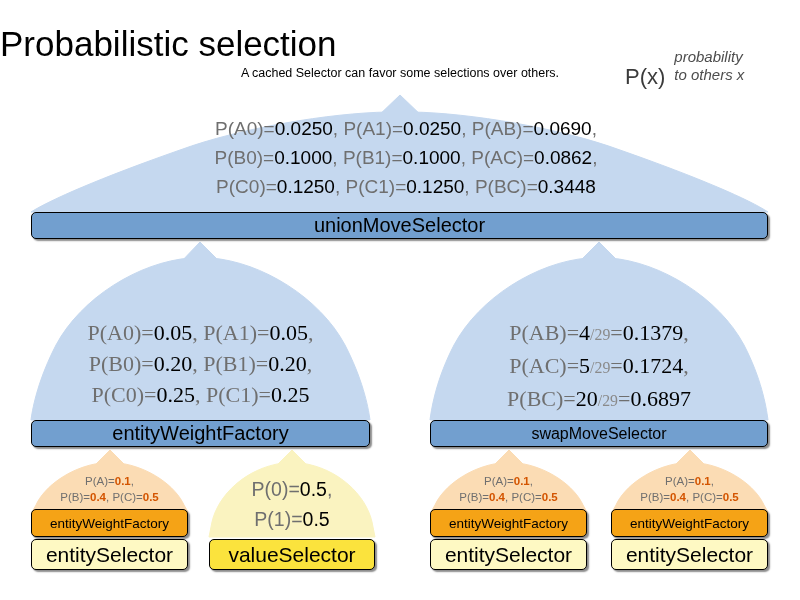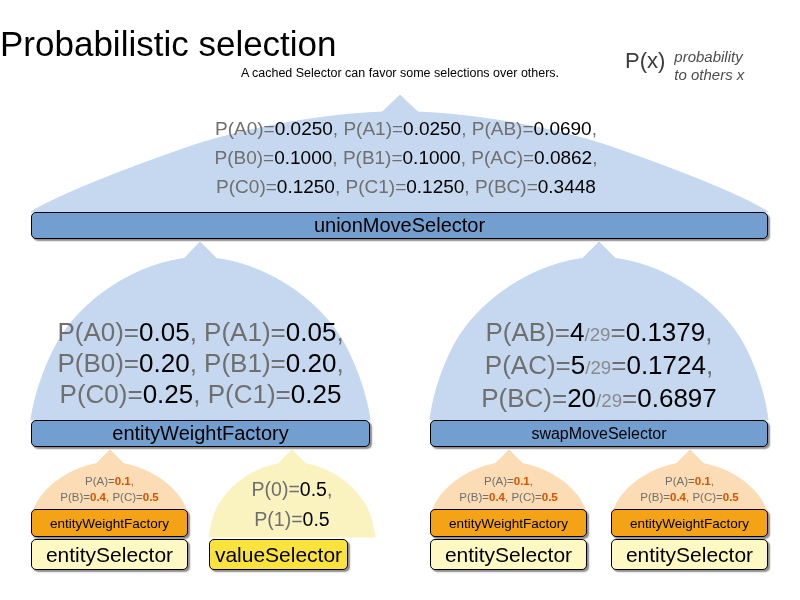--- a/index.html
+++ b/index.html
@@ -19,21 +19,21 @@
     font-size:35px;color:#000;
     letter-spacing:0px;
   }
   .subtitle{
     position:absolute;left:0;top:66px;width:800px;
     text-align:center;font-size:12.5px;color:#000;
   }
 
   
   .legend{position:absolute;left:625px;top:48px;display:flex;align-items:flex-start;gap:9px;}
-  .legend-key{font-size:22px;color:#3b3b3b;line-height:26px;}
+  .legend-key{font-size:22px;color:#3b3b3b;line-height:26px;margin-top:16px;}
   .legend-desc{font-size:15px;color:#4d4d4d;font-style:italic;line-height:18px;}
 
   
   .box{
     position:absolute;
     box-sizing:border-box;
     border:1.3px solid #000;
     border-radius:5px;
     display:flex;align-items:center;justify-content:center;
     color:#000;
@@ -45,21 +45,21 @@
   .box-yellow{background:#fbe33d;}
 
   
   .prob{position:absolute;text-align:center;color:#000;white-space:nowrap;}
   .pk{color:#6f6f6f;}           
   .pv{color:#000;}              
   .pv-orange{color:#d35400;font-weight:bold;}
   .frac-den{color:#8a8a8a;font-size:0.72em;}
 
   .top-prob{left:6px;top:114px;width:800px;font-size:19px;line-height:29px;}
-  .mid-prob{top:317px;font-size:26px;line-height:31px;}
+  .mid-prob{top:317px;font-size:22px;line-height:31px;font-family:Liberation Serif, serif;}
   .mid-prob.left{left:31px;width:339px;}
   .mid-prob.right{left:430px;width:338px;}
 
   .small-prob{font-size:11.5px;line-height:16px;text-align:center;color:#6f6f6f;}
   .val-prob{font-size:19.5px;line-height:30px;text-align:center;color:#000;}
 </style>
 </head>
 <body>
 
 <div id="stage">
@@ -170,21 +170,21 @@
     <span>entityWeightFactory</span>
   </div>
   <div class="box box-green" style="left:31px;top:539px;width:157px;height:31px;font-size:21px;">
     <span>entitySelector</span>
   </div>
 
   <div class="prob val-prob" style="left:209px;top:474px;width:166px;">
       <div><span class="pk">P(0)=</span><span class="pv">0.5</span><span class="pk">,</span></div>
       <div><span class="pk">P(1)=</span><span class="pv">0.5</span></div>
     </div>
-  <div class="box box-yellow" style="left:209px;top:539px;width:139px;height:31px;font-size:21px;">
+  <div class="box box-yellow" style="left:209px;top:539px;width:166px;height:31px;font-size:21px;">
     <span>valueSelector</span>
   </div>
 
   <div class="prob small-prob" style="left:430px;top:473px;width:157px;">
       <div><span class="pk">P(A)=</span><span class="pv-orange">0.1</span><span class="pk">,</span></div>
       <div><span class="pk">P(B)=</span><span class="pv-orange">0.4</span><span class="pk">, </span><span class="pk">P(C)=</span><span class="pv-orange">0.5</span></div>
     </div>
   <div class="box box-orange" style="left:430px;top:509px;width:157px;height:28px;font-size:13.5px;">
     <span>entityWeightFactory</span>
   </div>

